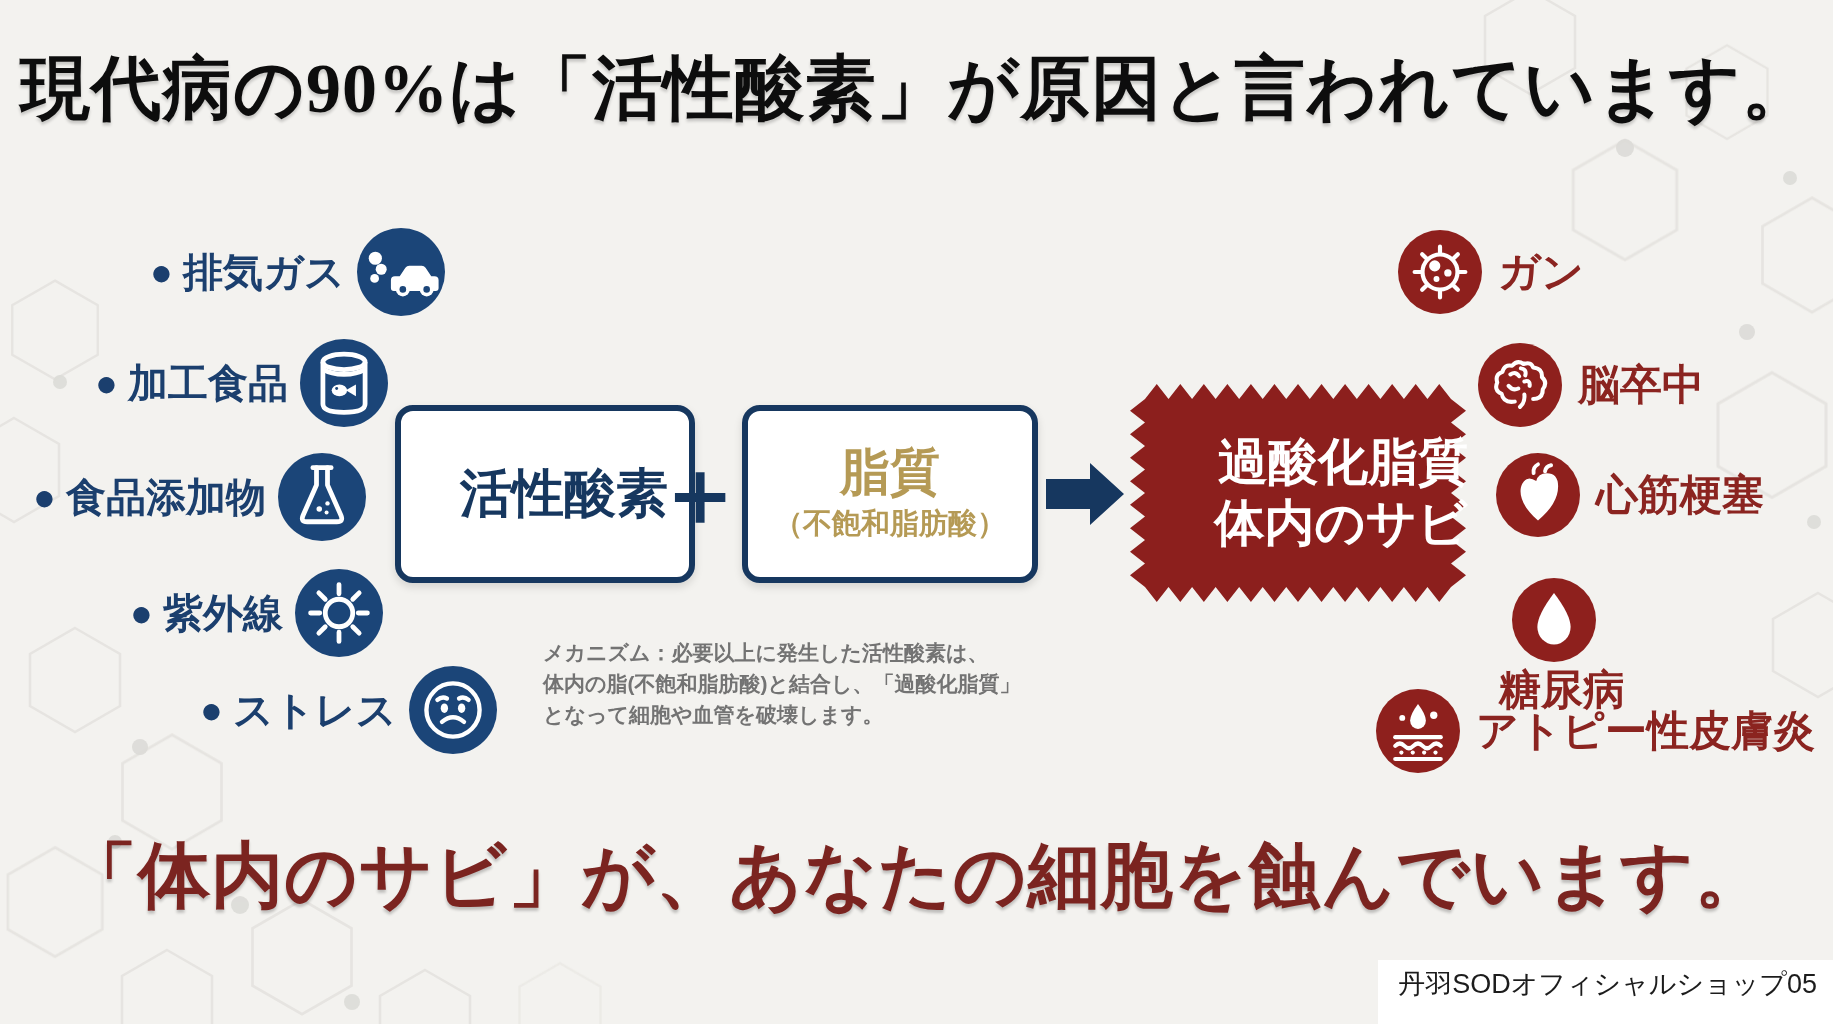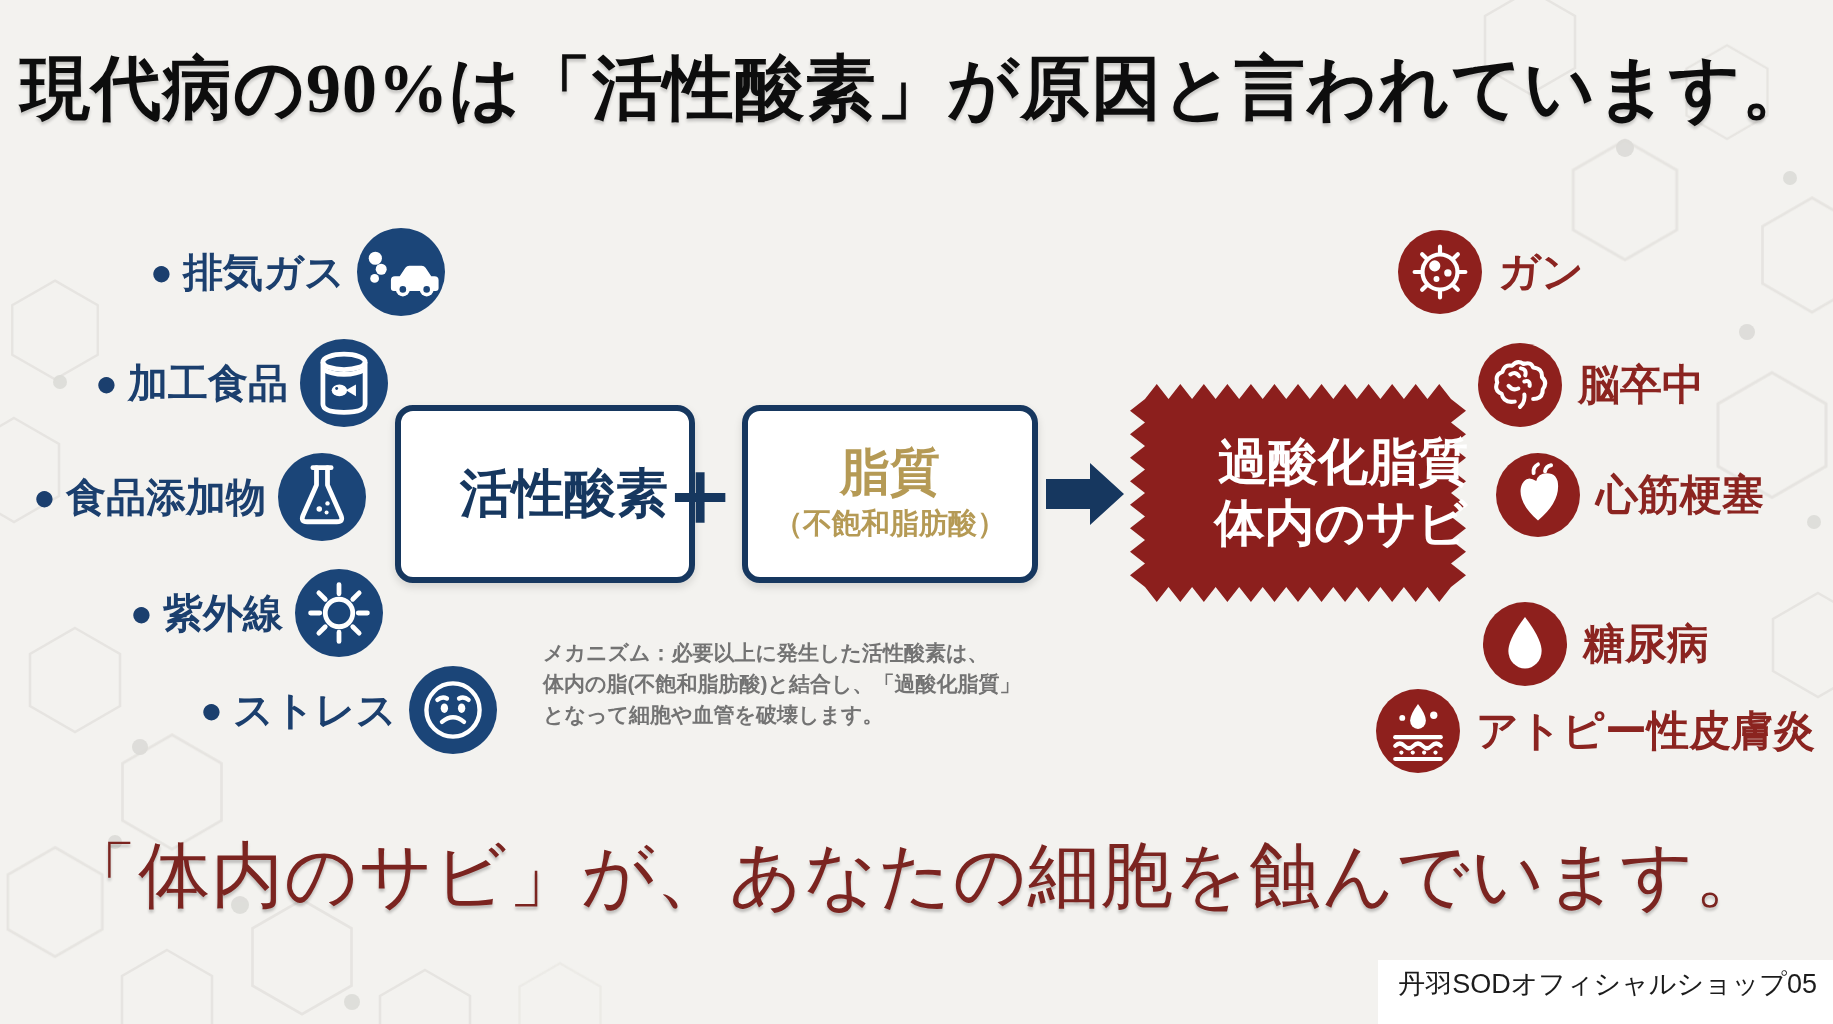--- a/index.html
+++ b/index.html
@@ -8,21 +8,21 @@
   }
   html,body{margin:0;padding:0;}
   body{width:1833px;height:1024px;overflow:hidden;background:var(--bg,#f3f2ef);position:relative;
        font-family:var(--sans);}
   .bg-pattern{position:absolute;inset:0;pointer-events:none;}
 
   .title-top{position:absolute;top:42px;left:0;width:100%;text-align:center;
     font-family:var(--serif);font-weight:700;font-size:70px;color:#0d0d0d;
     letter-spacing:1px;text-shadow:0 3px 3px rgba(0,0,0,.18);white-space:nowrap;}
   .title-bottom{position:absolute;top:828px;left:0;width:100%;text-align:center;
-    font-family:var(--serif);font-weight:400;font-size:72px;color:var(--maroon,#7b2420);
+    font-family:var(--serif);font-weight:700;font-size:72px;color:var(--maroon,#7b2420);
     letter-spacing:1px;text-shadow:0 3px 3px rgba(0,0,0,.22);white-space:nowrap;}
 
   .row{position:absolute;display:flex;align-items:center;white-space:nowrap;}
   .bullet{font-size:38px;line-height:1;color:var(--navy,#1b3f6e);margin-right:10px;}
   .cause-label{font-weight:700;font-size:40px;color:var(--navy,#1b3f6e);margin-right:12px;}
   .disease-label{font-weight:700;font-size:42px;color:var(--red-text,#8b2420);margin-left:16px;}
 
   .icon-wrap{border-radius:50%;flex:0 0 auto;display:flex;align-items:center;justify-content:center;}
   .icon-wrap.navy{width:88px;height:88px;background:var(--navy-icon,#1b4578);}
   .icon-wrap.red{width:84px;height:84px;background:var(--red-icon,#8e201d);}
@@ -247,21 +247,21 @@
       <path d="M24 38.5 C14.5 30.5 12.5 22.5 15 17.5 q2.8 -5 8 -1.5 q1 -4.5 6 -4.5 q6.5 0 6.5 7.5 q0 10 -11.5 19.5 z" fill="#fff"></path>
       <g stroke="#fff" stroke-width="2.2" fill="none" stroke-linecap="round">
         <path d="M21.5 11.5 q-0.5 -3.5 2.5 -5"></path>
         <path d="M28 10.5 q0.5 -3 3.5 -3.5"></path>
       </g>
     </svg>
   </span>
   <span class="disease-label">心筋梗塞</span>
 </div>
 
-<div class="row" style="left:1483px;top:602px;">
+<div class="row" style="left:1483px;top:578px;flex-direction:column;">
   <span class="icon-wrap red">
     <svg viewBox="0 0 48 48">
       <path d="M24 8.5 q9.5 12.5 9.5 19.5 a9.5 10 0 1 1 -19 0 q0 -7 9.5 -19.5 z" fill="#fff"></path>
     </svg>
   </span>
   <span class="disease-label">糖尿病</span>
 </div>
 
 <div class="row" style="left:1376px;top:689px;">
   <span class="icon-wrap red">

